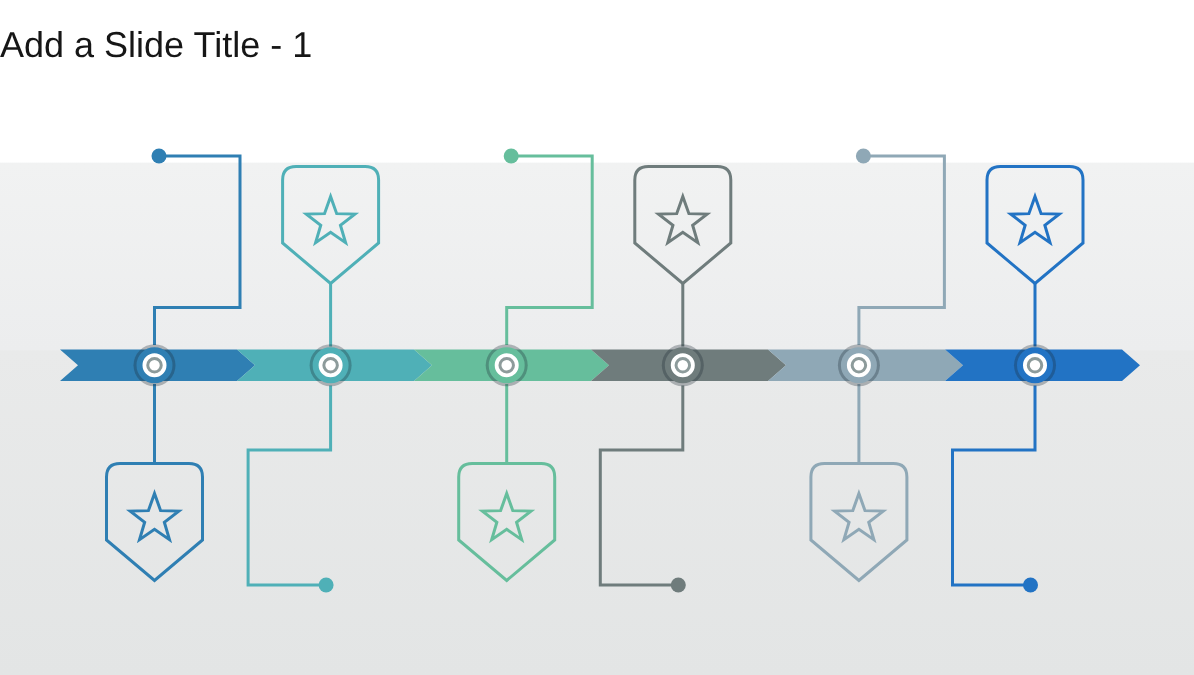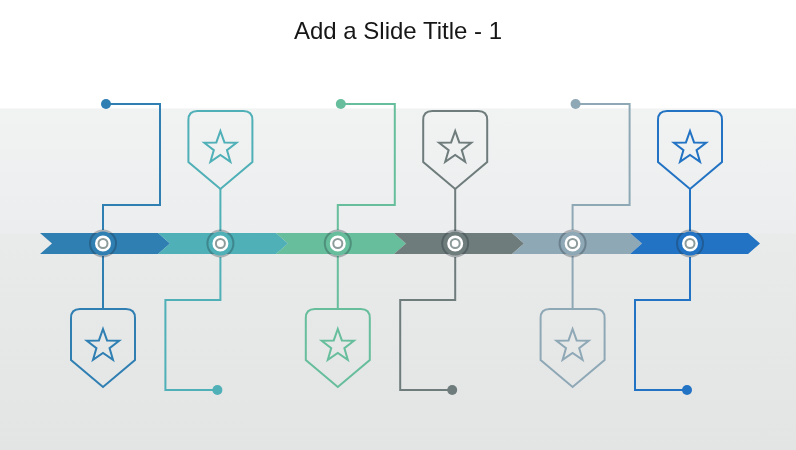--- a/index.html
+++ b/index.html
@@ -7,21 +7,21 @@
     position:relative;
     width:796px;height:450px;
     overflow:hidden;
     background:linear-gradient(180deg,
       #ffffff 0%, #ffffff 24%,
       #f1f2f2 24.2%, #ecedee 51.8%,
       #e9eaea 52%, #e3e5e5 100%);
   }
   .title{
     position:absolute;top:16px;left:0;width:100%;
-    text-align:center;
+    text-align:left;
     font-size:24px;line-height:30px;
     color:#161616;
   }
   svg{position:absolute;left:0;top:0;}
 </style>
 </head>
 <body>
 
 <div class="slide">
   <svg id="timeline-svg" width="796" height="450" viewBox="0 0 796 450">

